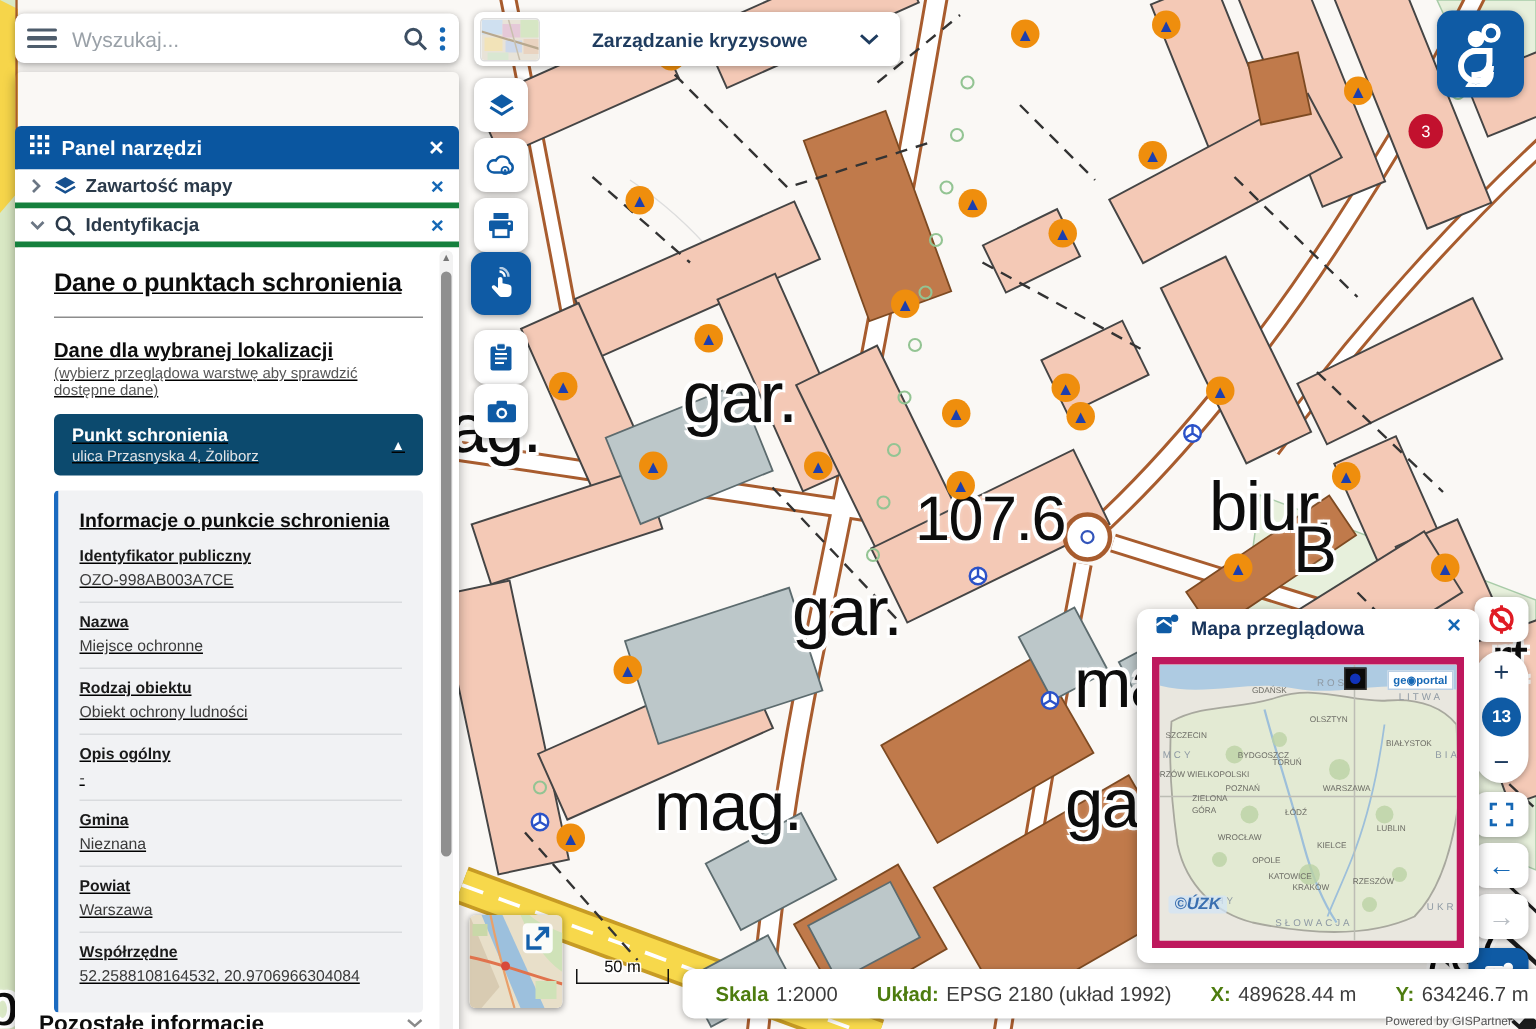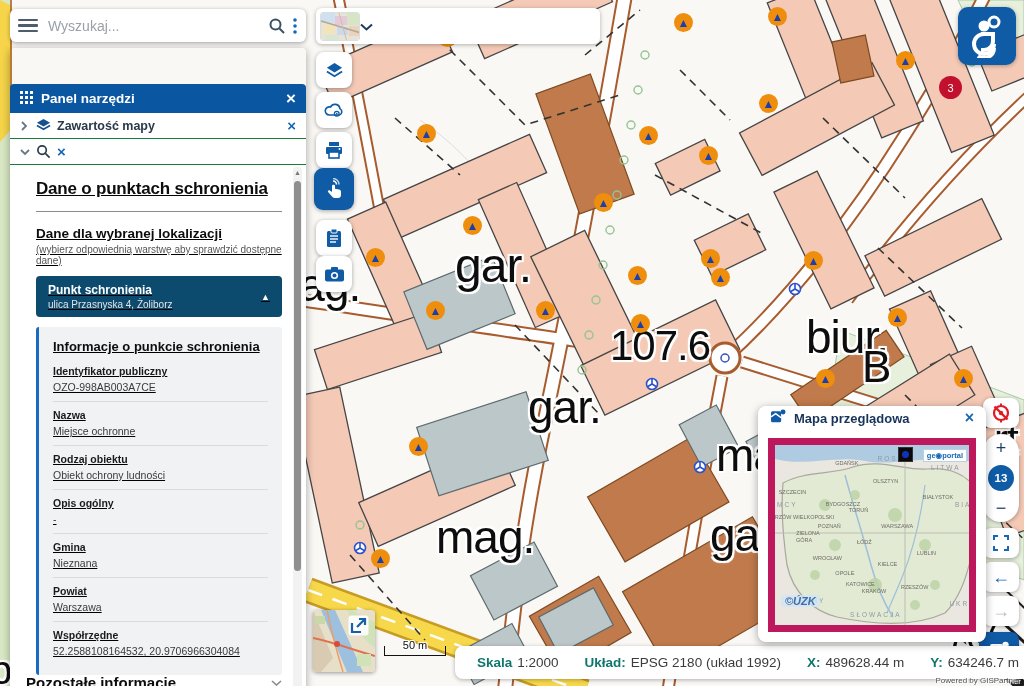--- a/index.html
+++ b/index.html
@@ -24,21 +24,21 @@
   .searchbar input::placeholder { color:#9aa1a8; }
   .sb-ico { color:#3d4f63; margin-left:6px; cursor:pointer; display:flex; }
 
   
   .panel { position:absolute; left:10px; top:48px; width:296px; z-index:20; box-shadow:0 2px 8px rgba(0,0,0,.35);
     border-radius:4px 4px 0 0; }
   .panel-header { background:#0a56a0; color:#fff; height:29px; display:flex; align-items:center; padding:0 10px;
     border-radius:4px 4px 0 0;margin-top:36px; }
   .panel-header .ptitle { font-weight:bold; font-size:13.5px; margin-left:8px; flex:1; }
   .phx { color:#fff; font-size:17px; font-weight:bold; cursor:pointer; line-height:1; }
-  .prow { background:#fff; height:26px; display:flex; align-items:center; padding:0 10px; border-bottom:1px solid #15803d; }
+  .prow { background:#fff; height:26px; display:flex; align-items:center; padding:0 10px; border-bottom:4px solid #15803d; }
   .prow .chev { width:12px; color:#6b7684; display:flex; }
   .prow .ricon { margin:0 6px 0 4px; display:flex; }
   .prow .rlabel { flex:1; font-size:12.5px; font-weight:bold; color:#2b3a4a; }
   .rx { color:#1668b5; font-size:15px; font-weight:bold; cursor:pointer; line-height:1; }
   .panel-body { position:relative; background:#fff; height:534px; padding:14px 24px 0 26px; overflow:hidden;text-decoration:underline; }
   .panel-body h1 { font-size:17px; color:#0d0d0d; letter-spacing:-.2px; }
   .hr1 { border:none; border-top:1px solid #8c8c8c; margin:12px 0 14px 0; }
   .panel-body h2 { font-size:13.5px; color:#0d0d0d; }
   .hint { font-size:10px; color:#555; margin-top:3px; }
   .layer-card { margin-top:10px; background:#0c4a6e; border-radius:4px; padding:7px 12px; display:flex; align-items:center; cursor:pointer; }
@@ -89,21 +89,21 @@
   .rc-back { right:5px; top:562px; width:36px; height:30px; color:#1668b5; font-size:18px; }
   .rc-fwd  { right:5px; top:596px; width:36px; height:30px; color:#b9bec4; font-size:18px; }
   .rc-map  { right:5px; top:632px; width:40px; height:36px; background:#0f5ba5; }
 
   
   .overview { position:absolute; left:758px; top:406px; width:228px; height:236px; background:#fff; border-radius:8px;
     box-shadow:0 2px 8px rgba(0,0,0,.35); z-index:18; }
   .ov-head { height:24px; display:flex; align-items:center; padding:0 12px; }
   .ov-title { flex:1; font-weight:bold; font-size:13px; color:#17335a; margin-left:8px; }
   .ov-x { color:#1668b5; font-weight:bold; font-size:16px; cursor:pointer; line-height:1; }
-  .ov-map { position:absolute; left:10px; right:10px; top:32px; bottom:10px; border:7px solid #be185d; overflow:hidden; background:#eceae2; }
+  .ov-map { position:absolute; left:10px; right:10px; top:32px; bottom:10px; border:5px solid #be185d; overflow:hidden; background:#eceae2; }
   .ov-city { position:absolute; font-size:5.5px; color:#6d6d66; transform:translate(-50%,-50%); white-space:nowrap; z-index:3; }
   .ov-country { position:absolute; font-size:6.5px; letter-spacing:2px; color:#8f9aa4; transform:translate(-50%,-50%); white-space:nowrap; z-index:3; }
   .ov-logo { position:absolute; right:2px; top:4px; background:#fff; border:1px solid #bcd0e4; font-size:7.5px; font-weight:bold;
     color:#1668b5; padding:1px 3px; z-index:4; }
   .ov-wm { position:absolute; left:6px; bottom:18px; font-size:11px; font-weight:bold; font-style:italic; color:#3a6fb0;
     background:rgba(210,228,245,.75); padding:0 4px; border-radius:2px; z-index:4; }
   .ov-extent { position:absolute; width:15px; height:15px; background:#0a0a0a; border:1px solid #333; z-index:4; }
   .ov-extent i { position:absolute; inset:3px; background:#1133bb; border-radius:50%; display:block; }
 
   
@@ -112,22 +112,22 @@
   .mm-open { position:absolute; left:348px; top:615px; width:21px; height:21px; z-index:15; cursor:pointer; }
   .scalebar { position:absolute; left:384px; top:646px; z-index:14; width:62px; }
   .scalebar .sb-line { height:10px; border-left:1.5px solid #111; border-right:1.5px solid #111; border-bottom:1.5px solid #111; }
   .scalebar .sb-txt { position:absolute; left:0; right:0; top:-7px; text-align:center; font-size:11px; color:#111;
     text-shadow:-1px -1px 0 #fff,1px -1px 0 #fff,-1px 1px 0 #fff,1px 1px 0 #fff; }
 
   
   .statusbar { position:absolute; left:455px; right:0; top:646px; height:33px; background:#fff; border-radius:8px 0 0 8px;
     box-shadow:0 1px 4px rgba(0,0,0,.3); z-index:17; display:flex; align-items:center; padding:0 10px 0 22px; gap:26px; }
   .st-seg { font-size:13.5px; color:#3c3c3c; white-space:nowrap; }
-  .st-seg b { color:#0f766e; margin-right:5px; }
-  .powered { position:absolute; right:4px; bottom:1px; font-size:8px; color:#555; z-index:18;
+  .st-seg b { color:#4d7c0f; margin-right:5px; }
+  .powered { position:absolute; right:16px; bottom:1px; font-size:8px; color:#555; z-index:18;
     text-shadow:0 0 2px #fff,1px 1px 0 #fff;margin-left:40px; }
 </style>
 </head>
 <body>
 
 <div class="stage">
 
   <svg id="map-svg" width="1024" height="686" viewBox="0 0 1024 686">
     <rect x="0" y="0" width="1024" height="686" fill="#faf8f5"></rect>
 
@@ -374,28 +374,29 @@
         <svg width="10" height="8" viewBox="0 0 10 8">
             <polyline points="1,2 5,6 9,2" fill="none" stroke="#6b7684" stroke-width="1.8"></polyline>
           </svg>
       </span>
       <span class="ricon">
         <svg width="15" height="15" viewBox="0 0 16 16">
             <circle cx="6.5" cy="6.5" r="4.5" fill="none" stroke="#2b3a4a" stroke-width="1.8"></circle>
             <line x1="10" y1="10" x2="14.5" y2="14.5" stroke="#2b3a4a" stroke-width="1.8"></line>
           </svg>
       </span>
+      <span class="rlabel">Identyfikacja</span>
       <span class="rx">×</span>
     </div>
 
     <div class="panel-body">
       <h1>Dane o punktach schronienia</h1>
       <hr class="hr1">
       <h2>Dane dla wybranej lokalizacji</h2>
-      <div class="hint">(wybierz odpowiednią warstwę aby sprawdzić dostępne dane)</div>
+      <div class="hint">(wybierz przeglądowa warstwę aby sprawdzić dostępne dane)</div>
 
       <div class="layer-card">
         <div class="lc-t">
           <div class="lc-name">Punkt schronienia</div>
           <div class="lc-addr">ulica Przasnyska 4, Żoliborz</div>
         </div>
         <span class="lc-arrow">▲</span>
       </div>
 
       <div class="infobox">
@@ -455,20 +456,21 @@
           <rect x="14" y="3" width="12" height="9" fill="#e5c9d8"></rect>
           <rect x="26" y="0" width="14" height="12" fill="#d6e6c4"></rect>
           <rect x="2" y="12" width="12" height="9" fill="#f2e3b8"></rect>
           <rect x="16" y="14" width="11" height="8" fill="#cdd8ea"></rect>
           <rect x="28" y="13" width="12" height="10" fill="#e9d3c0"></rect>
           <rect x="4" y="22" width="14" height="7" fill="#d9e7d2"></rect>
           <path d="M0,8 L40,20" stroke="#b8a88e" stroke-width="1.5" fill="none"></path>
           <path d="M18,0 L26,29" stroke="#c8bfae" stroke-width="1" fill="none"></path>
         </svg>
     </span>
+    <span class="bm-label">Zarządzanie kryzysowe</span>
     <span>
       <svg width="13" height="8" viewBox="0 0 13 8">
           <polyline points="1,1.5 6.5,6.5 12,1.5" fill="none" stroke="#1f3c5f" stroke-width="2"></polyline>
         </svg>
     </span>
   </div>
 
   <div class="ltool" style="top:52px">
     <svg width="19" height="19" viewBox="0 0 20 20">
         <path d="M10 2 L18 7 10 12 2 7 Z" fill="currentColor"></path>

